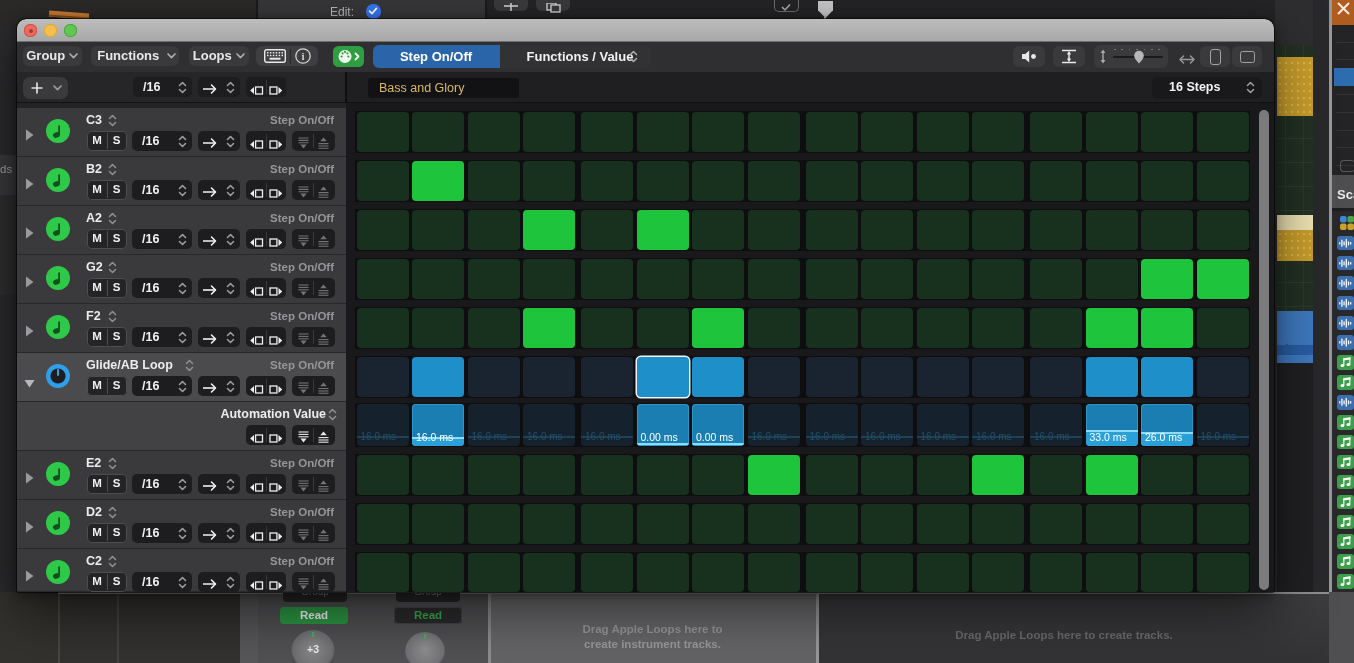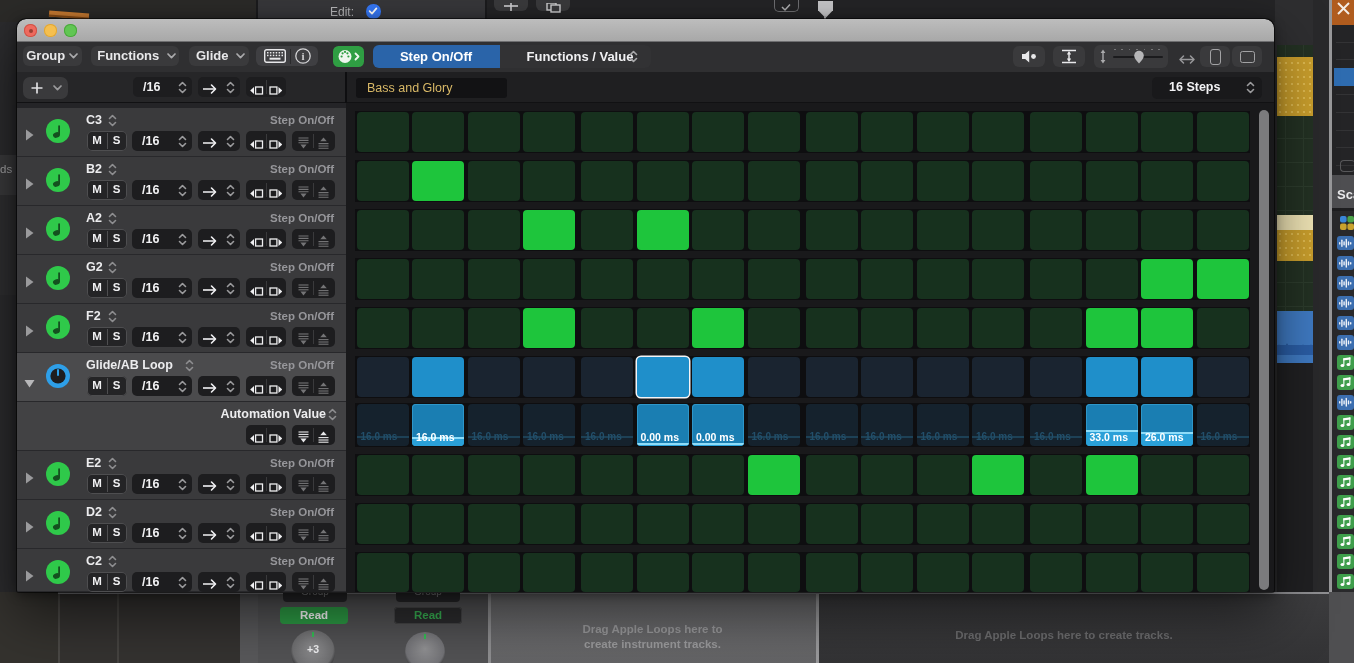--- a/index.html
+++ b/index.html
@@ -4,21 +4,21 @@
 *{margin:0;padding:0;box-sizing:border-box}
 html,body{width:1354px;height:663px;overflow:hidden;background:#2b2b2d;
  font-family:"Liberation Sans",sans-serif;-webkit-font-smoothing:antialiased}
 div{position:absolute}
 .cell{border-radius:4px;background:#17311e}
 .cellA{border-radius:4px;background:#1ec53c}
 .gcell{border-radius:4px;background:#1a2430}
 .gcellA{border-radius:4px;background:#1f8fca}
 .acell{border-radius:4px;background:#15222d;overflow:hidden}
 .acellA{border-radius:4px;background:#1a7eb2;overflow:hidden;box-shadow:inset 0 0 0 1px #2e96c8}
-.amslab{position:absolute;left:4px;bottom:3px;font-size:10.5px;font-weight:bold;letter-spacing:0}
+.amslab{position:absolute;left:4px;bottom:3px;font-size:10.5px;font-weight:normal;letter-spacing:0}
 .sol{color:#96969a;font-size:11.5px;font-weight:bold}
 .ctl{background:#1d1d1f;border-radius:5px;display:flex;align-items:center}
 
 </style></head><body>
 <div style="left:0px;top:0px;width:1354px;height:22px;background:#2b2a28"></div>
 <div style="left:208px;top:0px;width:48px;height:22px;background:#2b2a28"></div>
 <div style="left:256px;top:0px;width:2px;height:22px;background:#1b1b1d"></div>
 <div style="left:258px;top:0px;width:228px;height:22px;background:#37373a"></div>
 <div style="left:485px;top:0px;width:2px;height:22px;background:#1b1b1d"></div>
 <div style="left:487px;top:0px;width:842px;height:22px;background:#242426"></div>
@@ -426,21 +426,21 @@
       </svg>
     </div>
     <div style="left:73.5px;top:27px;width:88.5px;height:19.5px;background:#3a3a3c;border-radius:6px"></div>
     <div style="left:73.5px;top:29px;width:75.5px;height:16px;color:#e8e8ea;font-size:13px;font-weight:bold;text-align:center;">Functions</div>
     <div style="left:149.5px;top:34px;width:9px;height:6px;">
       <svg width="9" height="6" viewBox="0 0 9 6" style="display:block">
         <polyline points="1,1 4.5,4.7 8,1" fill="none" stroke="#aaaaac" stroke-width="1.7" stroke-linecap="round" stroke-linejoin="round"></polyline>
       </svg>
     </div>
     <div style="left:172px;top:27px;width:59.5px;height:19.5px;background:#3a3a3c;border-radius:6px"></div>
-    <div style="left:172px;top:29px;width:46.5px;height:16px;color:#e8e8ea;font-size:13px;font-weight:bold;text-align:center;">Glide</div>
+    <div style="left:172px;top:29px;width:46.5px;height:16px;color:#e8e8ea;font-size:13px;font-weight:bold;text-align:center;">Loops</div>
     <div style="left:219.0px;top:34px;width:9px;height:6px;">
       <svg width="9" height="6" viewBox="0 0 9 6" style="display:block">
         <polyline points="1,1 4.5,4.7 8,1" fill="none" stroke="#aaaaac" stroke-width="1.7" stroke-linecap="round" stroke-linejoin="round"></polyline>
       </svg>
     </div>
     <div style="left:239px;top:27px;width:62px;height:19.5px;background:#3f3f42;border-radius:6px"></div>
     <div style="left:272.5px;top:29.5px;width:1px;height:15px;background:#2a2a2c"></div>
     <div style="left:247px;top:30px;width:22px;height:14px;"><svg width="22" height="14">
         <rect x="0.7" y="0.7" width="20.6" height="12.6" rx="2" fill="none" stroke="#e8e8ea" stroke-width="1.4"></rect>
         <rect x="3.0" y="3" width="1.5" height="1.5" fill="#e8e8ea"></rect>
@@ -555,21 +555,21 @@
     <div style="left:229px;top:58px;width:40px;height:20px;background:#1d1d1f;border-radius:5px"></div>
     <div style="left:248.5px;top:61px;width:1px;height:14px;background:#3a3a3c"></div>
     <div style="left:233px;top:62.5px;width:13.5px;height:11px;"><svg width="13.5" height="11">
         <polygon points="0.2,5.5 4,2 4,9" fill="#f0f0f2"></polygon>
         <rect x="5.6" y="2" width="6.9" height="7" fill="none" stroke="#f0f0f2" stroke-width="1.3"></rect>
       </svg></div>
     <div style="left:251.5px;top:62.5px;width:13.5px;height:11px;"><svg width="13.5" height="11">
         <rect x="1" y="2" width="6.9" height="7" fill="none" stroke="#f0f0f2" stroke-width="1.3"></rect>
         <polygon points="13.3,5.5 9.5,2 9.5,9" fill="#f0f0f2"></polygon>
       </svg></div>
-    <div style="left:339px;top:58.5px;width:150.5px;height:20.5px;background:#121214;border-radius:3px;color:#d9b967;font-size:12.5px;line-height:20.5px;padding-left:11px">Bass and Glory</div>
+    <div style="left:351px;top:58.5px;width:150.5px;height:20.5px;background:#121214;border-radius:3px;color:#d9b967;font-size:12.5px;line-height:20.5px;padding-left:11px">Bass and Glory</div>
     <div style="left:1135px;top:58px;width:110px;height:21.5px;background:#19191b;border-radius:5px;color:#f2f2f4;font-size:12.5px;font-weight:bold;line-height:21.5px;padding-left:17px">16 Steps</div>
     <div style="left:1229px;top:62px;width:9px;height:13px;">
       <svg width="9" height="13" viewBox="0 0 9 13" style="display:block">
         <polyline points="1.5,4.5 4.5,1.5 7.5,4.5" fill="none" stroke="#9b9b9d" stroke-width="1.6" stroke-linecap="round" stroke-linejoin="round"></polyline>
         <polyline points="1.5,8.5 4.5,11.5 7.5,8.5" fill="none" stroke="#9b9b9d" stroke-width="1.6" stroke-linecap="round" stroke-linejoin="round"></polyline>
       </svg>
     </div>
     <div style="left:0px;top:84px;width:329px;height:489px;background:#3a3a3c"></div>
     <div style="left:0px;top:84px;width:329px;height:4.5px;background:#242427"></div>
     <div style="left:329px;top:84px;width:928px;height:489px;background:#19191b"></div>

